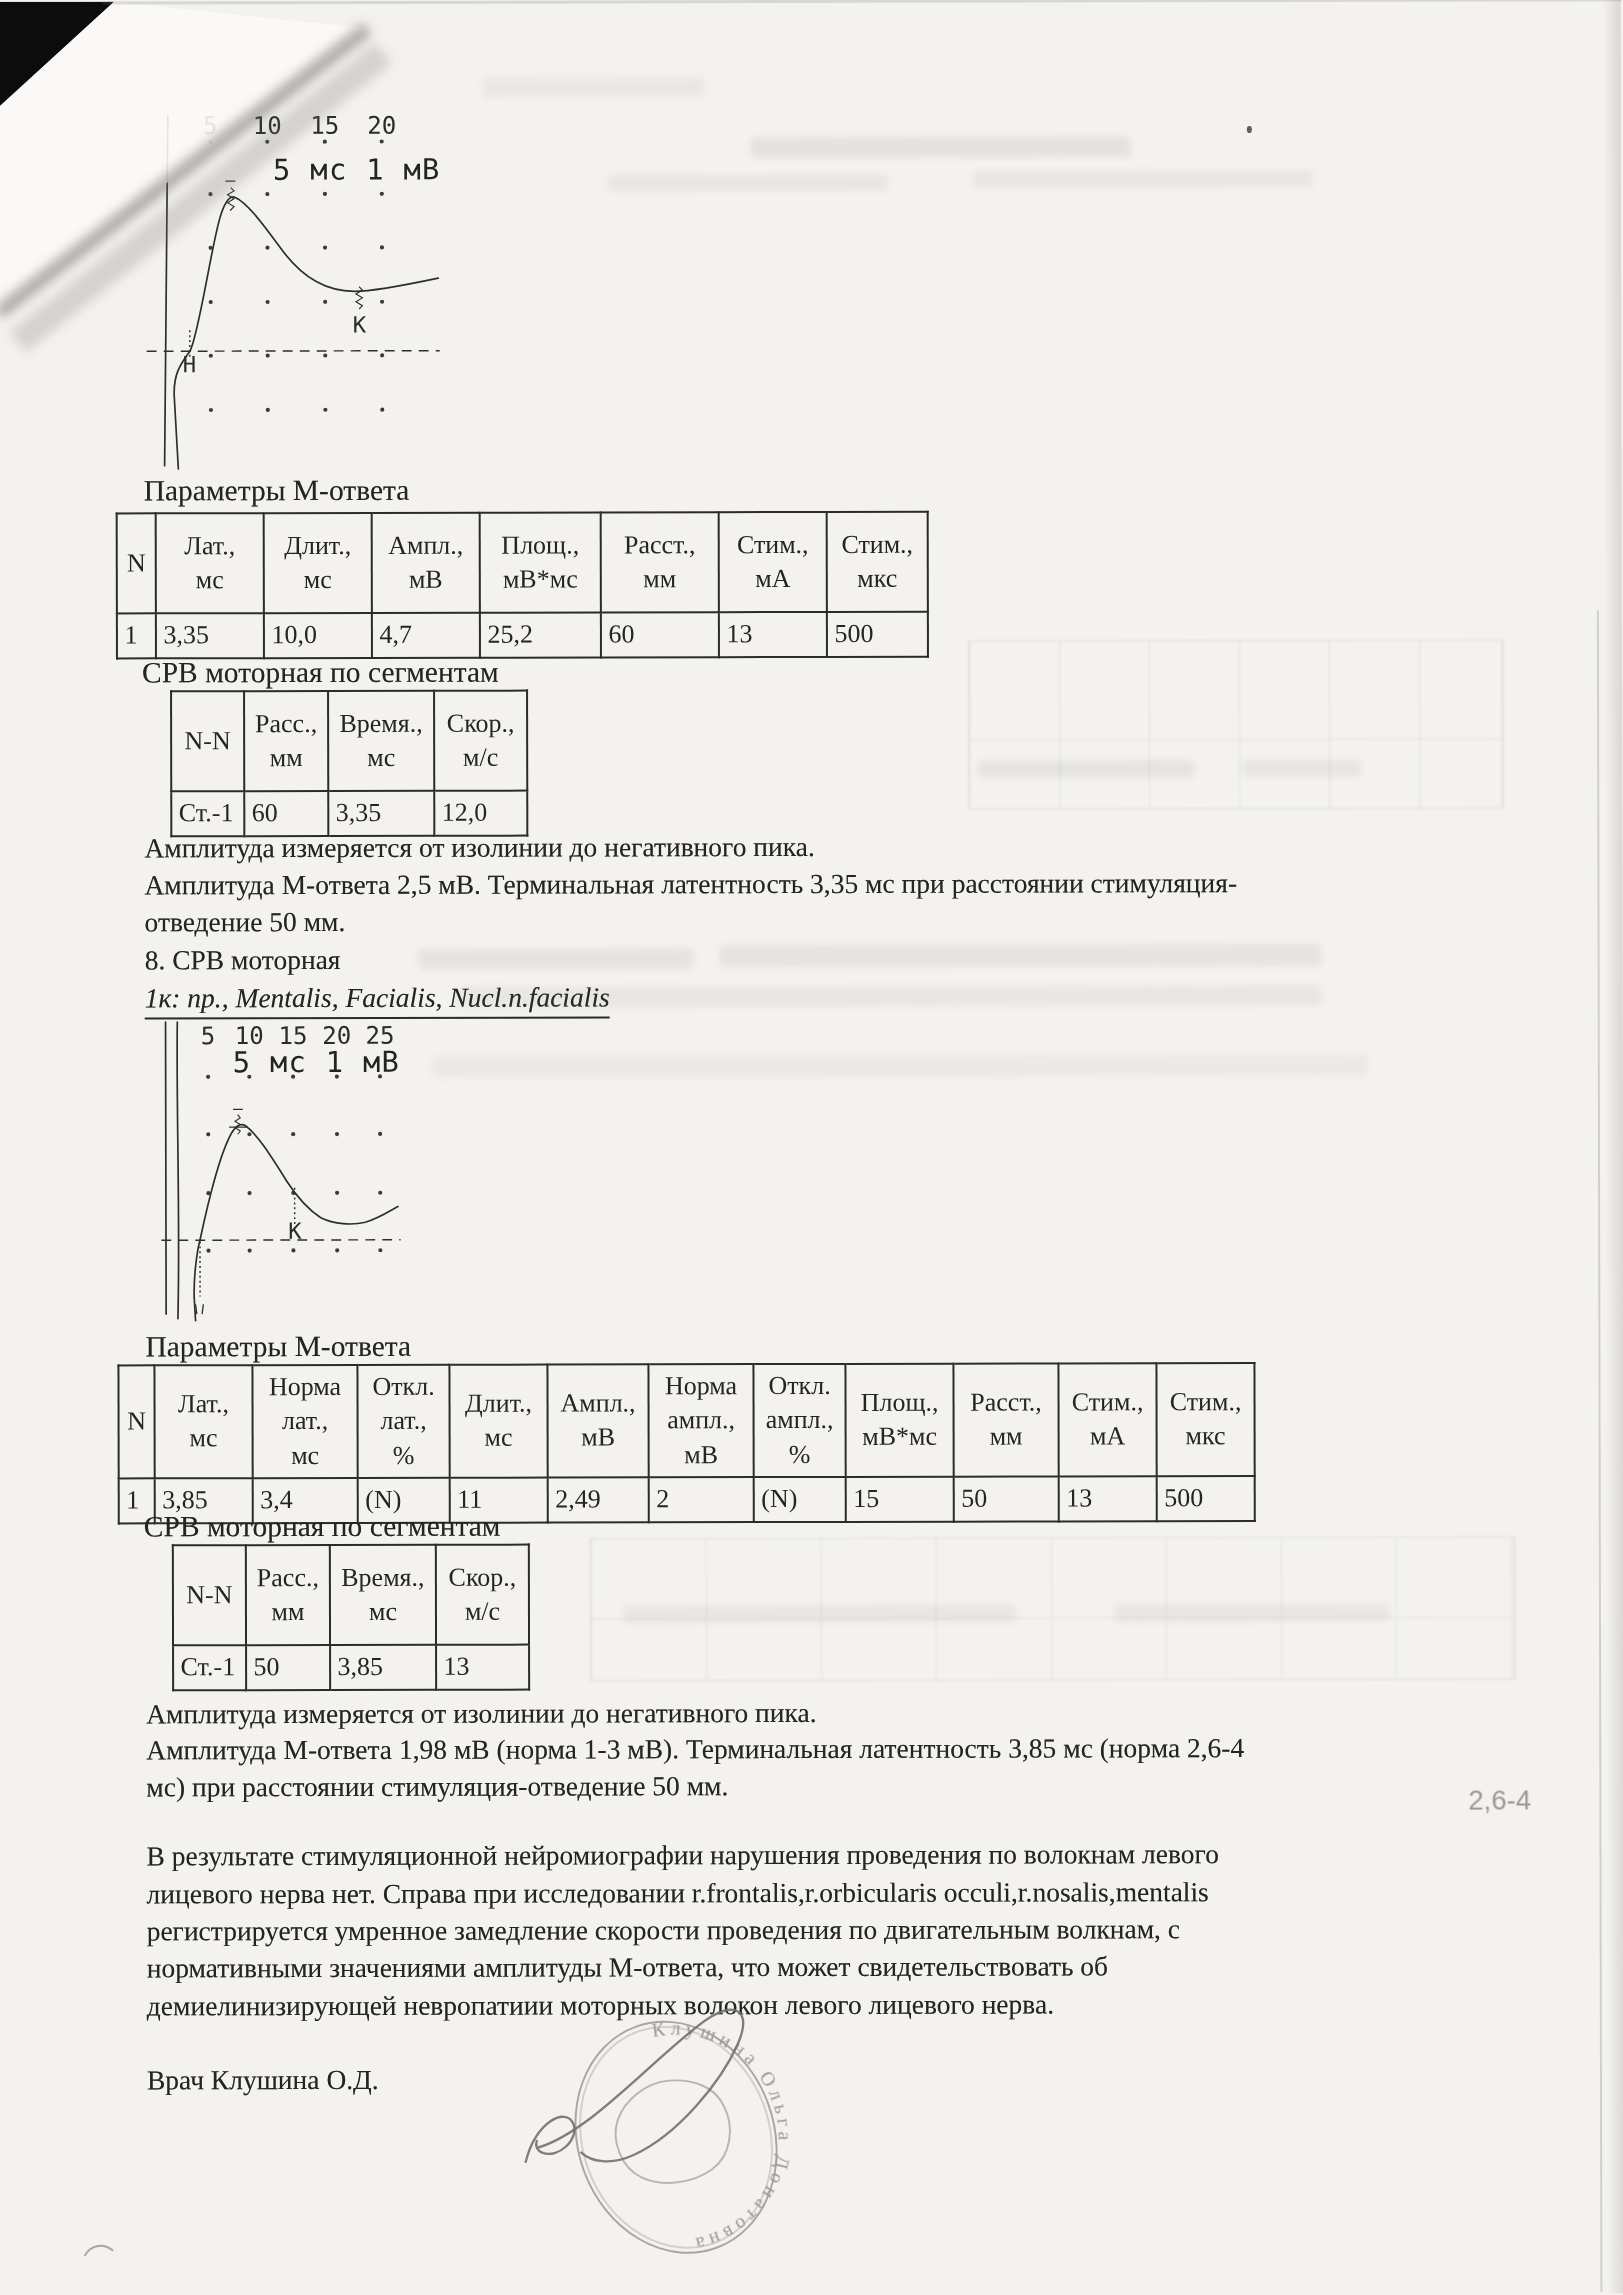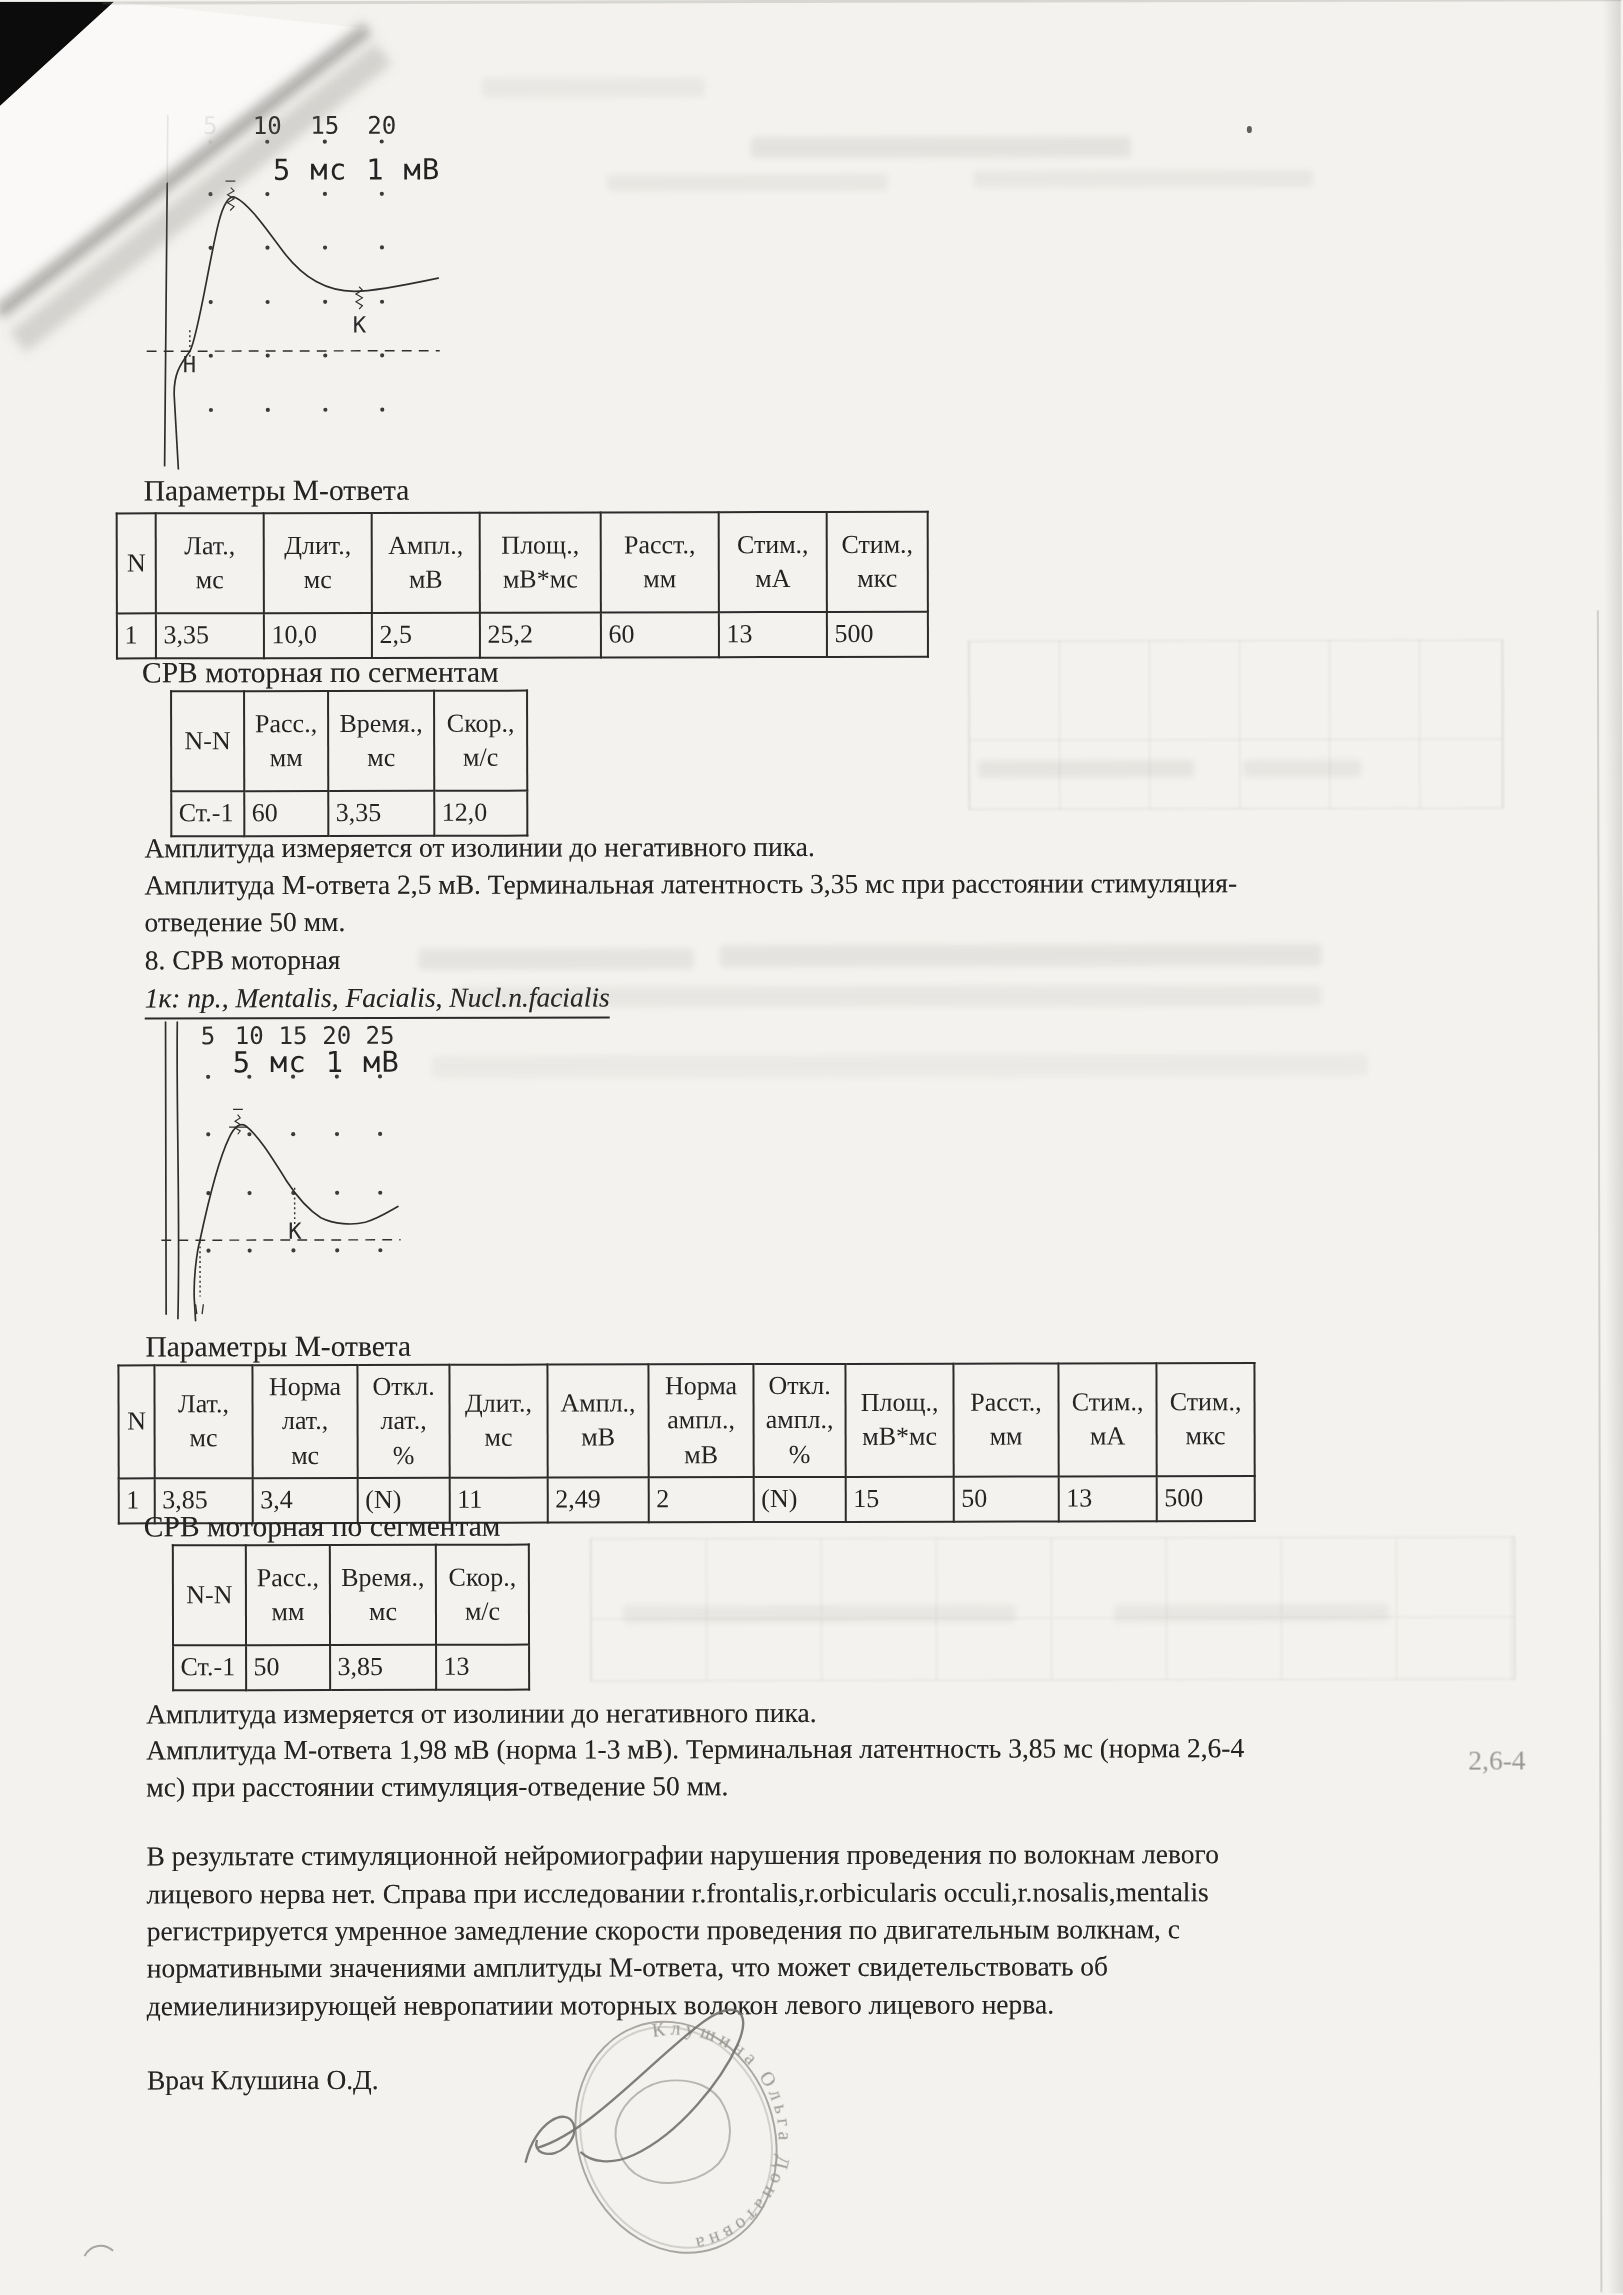--- a/index.html
+++ b/index.html
@@ -23,22 +23,22 @@
   .ln{fill:none;stroke:#2e2e2e;stroke-width:2.6;stroke-linecap:round;}
   .thin{fill:none;stroke:#2e2e2e;stroke-width:2;}
   .dash{stroke:#2e2e2e;stroke-width:2.2;stroke-dasharray:15 11;}
   .dot-ln{stroke:#2e2e2e;stroke-width:2.2;stroke-dasharray:3 4.5;}
   .sq{fill:none;stroke:#2e2e2e;stroke-width:1.7;}
   .tick{font-family:"DejaVu Sans Mono",monospace;font-size:37px;fill:#2b2b2b;}
   .scale{font-family:"DejaVu Sans Mono",monospace;font-size:44px;fill:#232323;letter-spacing:2px;}
   .mk{font-family:"DejaVu Sans Mono",monospace;font-size:34px;fill:#2b2b2b;}
   .ghost-bar{position:absolute;background:#6e6b66;filter:blur(3.3px);border-radius:3.9px;}
   .ghost-grid{position:absolute;border:1.3px solid rgba(115,112,108,.16);filter:blur(0.8px);}
-  .ghost-text{position:absolute;font-family:Liberation Serif, serif;color:rgba(80,78,74,.55);
-              filter:blur(0.5px);white-space:nowrap;}
+  .ghost-text{position:absolute;font-family:Liberation Sans, sans-serif;color:rgba(80,78,74,.55);
+              filter:blur(0.5px);white-space:nowrap;margin-top:40px;}
   .stamp-ln{fill:none;stroke:#9d9995;stroke-width:3;}
   .stamp-txt{font-family:"Liberation Serif",serif;font-size:30px;fill:#8c8984;letter-spacing:7px;}
   .sig{fill:none;stroke:#73716e;stroke-width:3.6;stroke-linecap:round;opacity:.9;}
   .edge-shadow{position:absolute;top:0;right:0;width:18.3px;height:100%;
                background:linear-gradient(to right,rgba(110,108,104,0),rgba(110,108,104,.20));}
   .crease{position:absolute;left:1598px;top:612px;width:2px;height:1682px;
           background:rgba(120,117,112,.28);filter:blur(0.7px);}
   .top-edge{position:absolute;left:105px;top:0;width:1519px;height:3.3px;background:rgba(120,118,114,.22);}
 </style>
 </head>
@@ -118,21 +118,21 @@
 мм</th>
         <th>Стим.,
 мА</th>
         <th>Стим.,
 мкс</th>
       </tr>
       <tr>
         <td>1</td>
         <td>3,35</td>
         <td>10,0</td>
-        <td>2,5</td>
+        <td>4,7</td>
         <td>25,2</td>
         <td>60</td>
         <td>13</td>
         <td>500</td>
       </tr>
     </tbody>
       </table>
 
     <div class="t fs45" style="left:143px;top:655px">СРВ моторная по сегментам</div>
 

